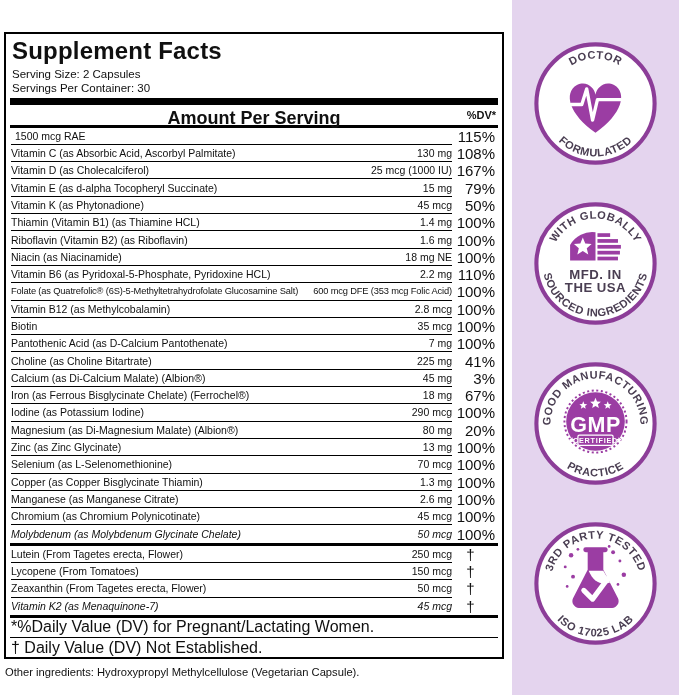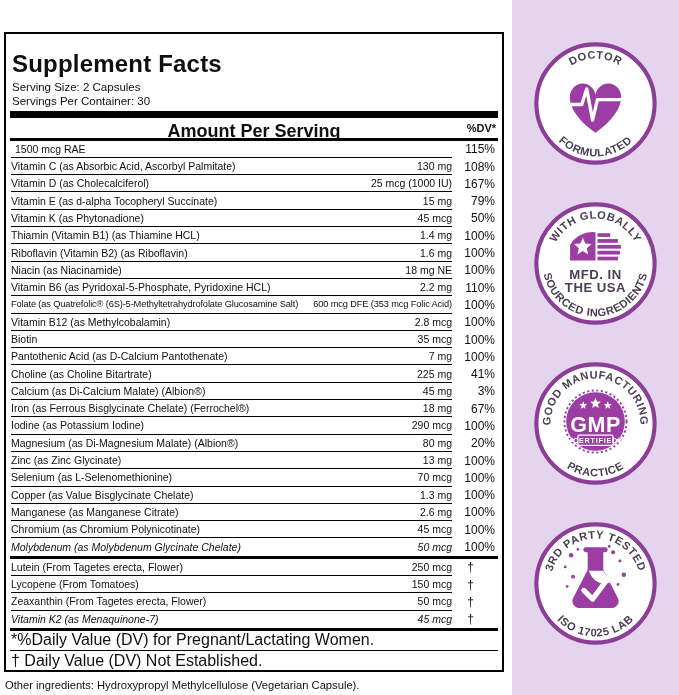--- a/index.html
+++ b/index.html
@@ -3,38 +3,38 @@
 <meta charset="utf-8">
 <style>
   html,body{margin:0;padding:0;}
   body{
     width:679px;height:695px;background:#ffffff;overflow:hidden;
     font-family:"Liberation Sans", sans-serif;color:#101010;
     display:flex;
   }
   .label-panel{width:512px;box-sizing:border-box;}
   .sf-box{
-    border:2.2px solid #000;margin:32px 8px 0 4px;padding:16px 5px 0 5px;
+    border:2.2px solid #000;margin:32px 8px 0 4px;padding:3px 5px 0 5px;
     box-sizing:border-box;
   }
   .sf-title{font-size:24px;font-weight:bold;letter-spacing:.2px;margin:1px 0 3px 1px;line-height:26px;}
   .serving{font-size:11.5px;line-height:14px;margin-left:1px;}
   .bar-thick{height:7px;background:#000;margin:3px -1px 1px -1px;}
   .hdr-row{position:relative;height:19px;margin:0 -1px;}
   .hdr-amt{position:absolute;left:0;right:0;text-align:center;top:2px;font-size:18px;font-weight:600;}
   .hdr-dv{position:absolute;right:2px;top:3px;font-size:11px;font-weight:700;}
   .bar-med{height:2.6px;background:#000;margin:0 -1px;}
   .row{display:flex;height:17.3px;align-items:stretch;}
   .row-main{flex:1;min-width:0;display:flex;align-items:center;border-bottom:1.1px solid #000;font-size:10.5px;}
   .row:last-child .row-main{border-bottom:none;font-style:italic;}
   .ing-name{white-space:nowrap;overflow:hidden;flex:1;min-width:0;}
   .ing-amt{white-space:nowrap;margin-left:4px;text-align:right;}
   .row-main.tight{font-size:9.3px;letter-spacing:-.15px;}
   .ing-dv{width:45px;display:flex;align-items:center;justify-content:flex-end;
-    padding-right:2px;box-sizing:border-box;font-size:12px;}
+    padding-right:2px;box-sizing:border-box;font-size:15px;}
   .ing-dv.dag{justify-content:center;padding-right:8px;}
   .bar-group{height:3px;background:#000;margin:0 -1px;}
   .footnote{height:19px;display:flex;align-items:center;font-size:16px;}
   .fn-sep{height:1.1px;background:#000;margin:0 -1px;}
   .other-ing{font-size:11.2px;margin:7px 0 0 5px;}
   .badge-strip{
     flex:1;background:#E4D4EE;height:695px;
     display:flex;flex-direction:column;align-items:center;
     padding-top:40px;box-sizing:border-box;gap:33px;
   }
@@ -211,21 +211,21 @@
   <div class="row">
     <div class="row-main">
       <span class="ing-name">Selenium (as L-Selenomethionine)</span>
       <span class="ing-amt">70 mcg</span>
     </div>
     <span class="ing-dv">100%</span>
   </div>
 
   <div class="row">
     <div class="row-main">
-      <span class="ing-name">Copper (as Value Bisglycinate Chelate)</span>
+      <span class="ing-name">Copper (as Copper Bisglycinate Thiamin)</span>
       <span class="ing-amt">1.3 mg</span>
     </div>
     <span class="ing-dv">100%</span>
   </div>
 
   <div class="row">
     <div class="row-main">
       <span class="ing-name">Manganese (as Manganese Citrate)</span>
       <span class="ing-amt">2.6 mg</span>
     </div>

